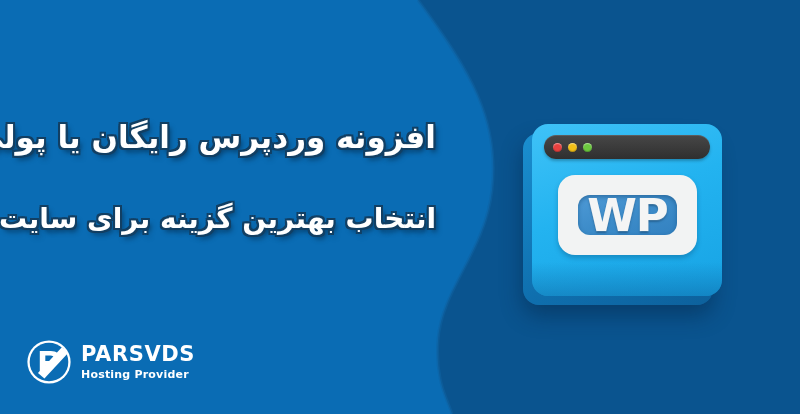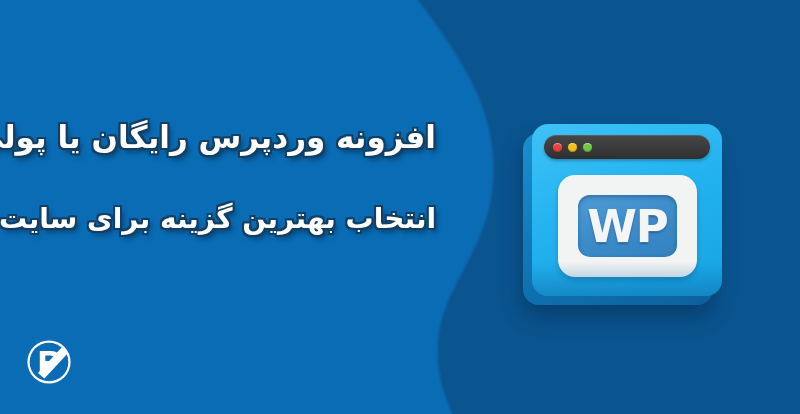--- a/index.html
+++ b/index.html
@@ -143,21 +143,21 @@
   }
   .dot-red    { background: #e8413f; }
   .dot-yellow { background: #f2c017; }
   .dot-green  { background: #6cc93f; }
 
   .wp-badge {
     position: absolute;
     left: 26px;
     top: 51px;
     width: 139px;
-    height: 102px;
+    height: 80px;
     border-radius: 17px;
     background: #f2f3f3;
     box-shadow: 0 3px 5px rgba(7, 60, 100, 0.3);
     box-sizing: border-box;
     padding: 20px;
   }
 
   .wp-badge-inner {
     width: 100%;
     height: 100%;
@@ -274,16 +274,20 @@
 
       <path d="M30,26 L30,76 L42,76 L42,58 L54,58
                C66,58 73,50 73,41 C73,32 66,26 54,26 Z
                M42,36 L53,36 C58,36 61,38 61,42
                C61,46 58,48 53,48 L42,48 Z" fill="#ffffff"></path>
 
       <path d="M78,18 L92,30 L40,86 L26,74 Z" fill="#ffffff"></path>
       <circle cx="50" cy="50" r="42" fill="none" stroke="#0a6cb4" stroke-width="0"></circle>
     </svg>
 
+    <div class="logo-text">
+      <span class="logo-title">PARSVDS</span>
+      <span class="logo-sub">Hosting Provider</span>
+    </div>
 
   </div>
 
 </div>
 
 </body></html>

